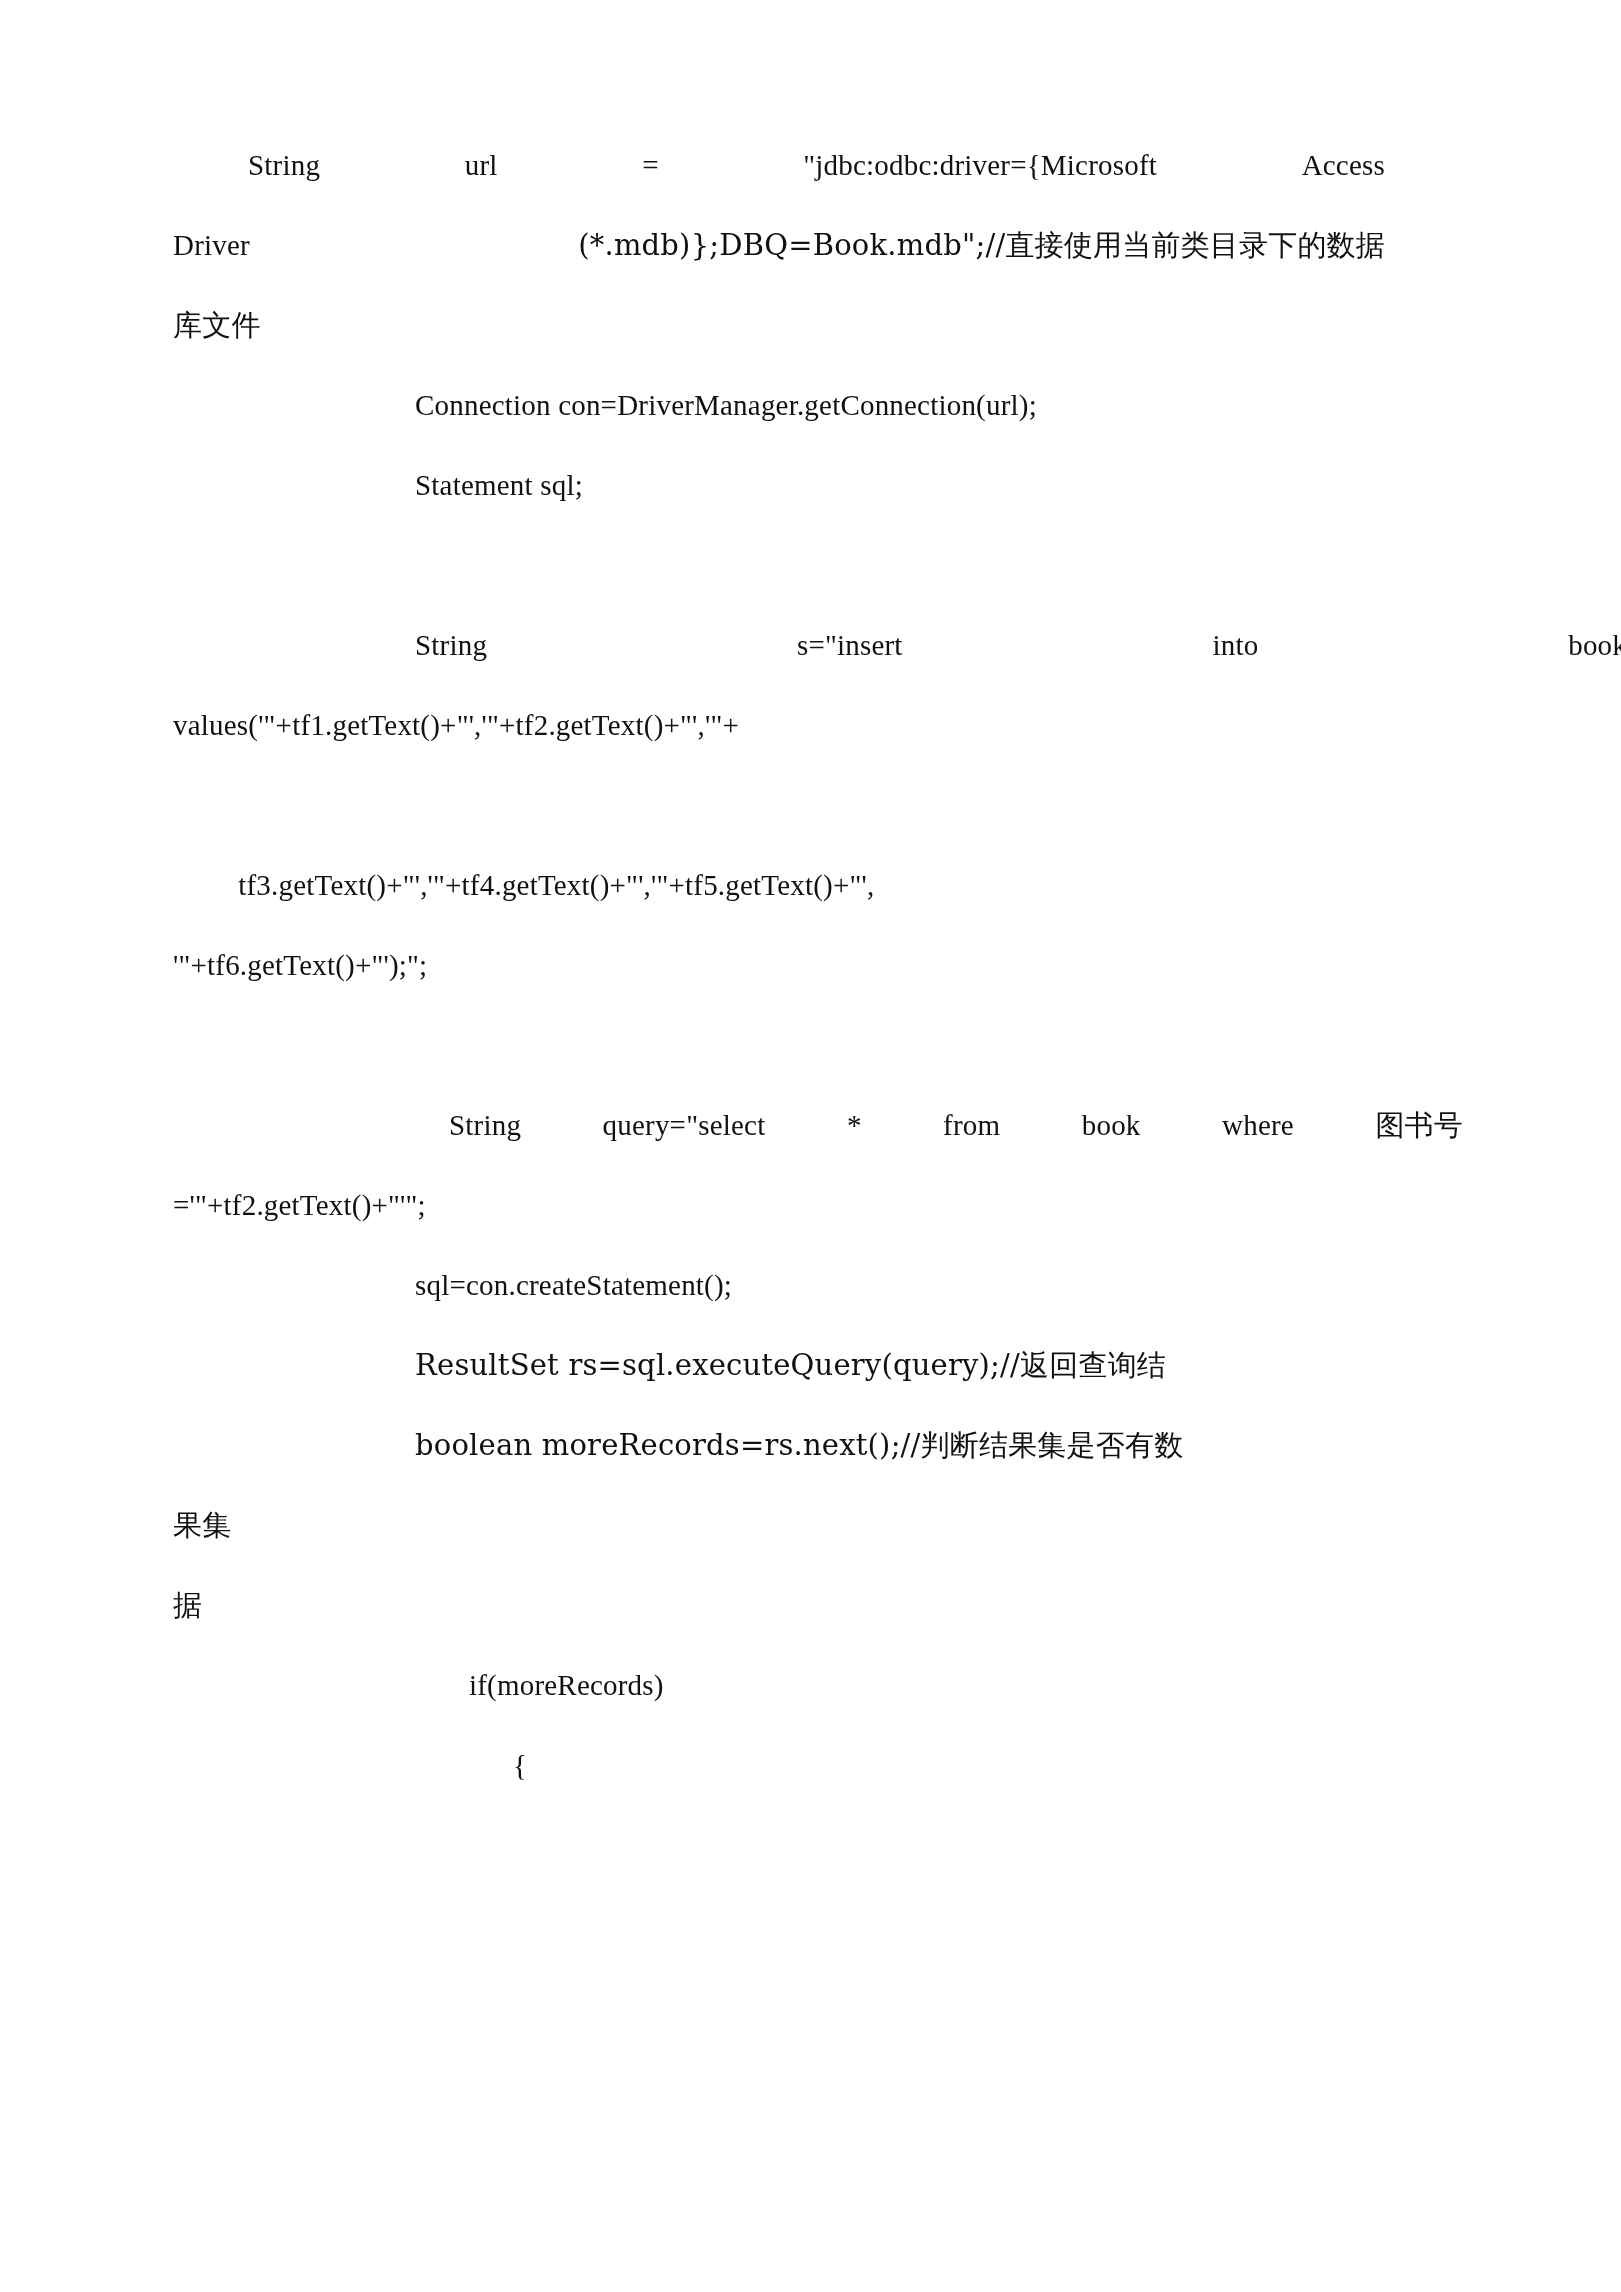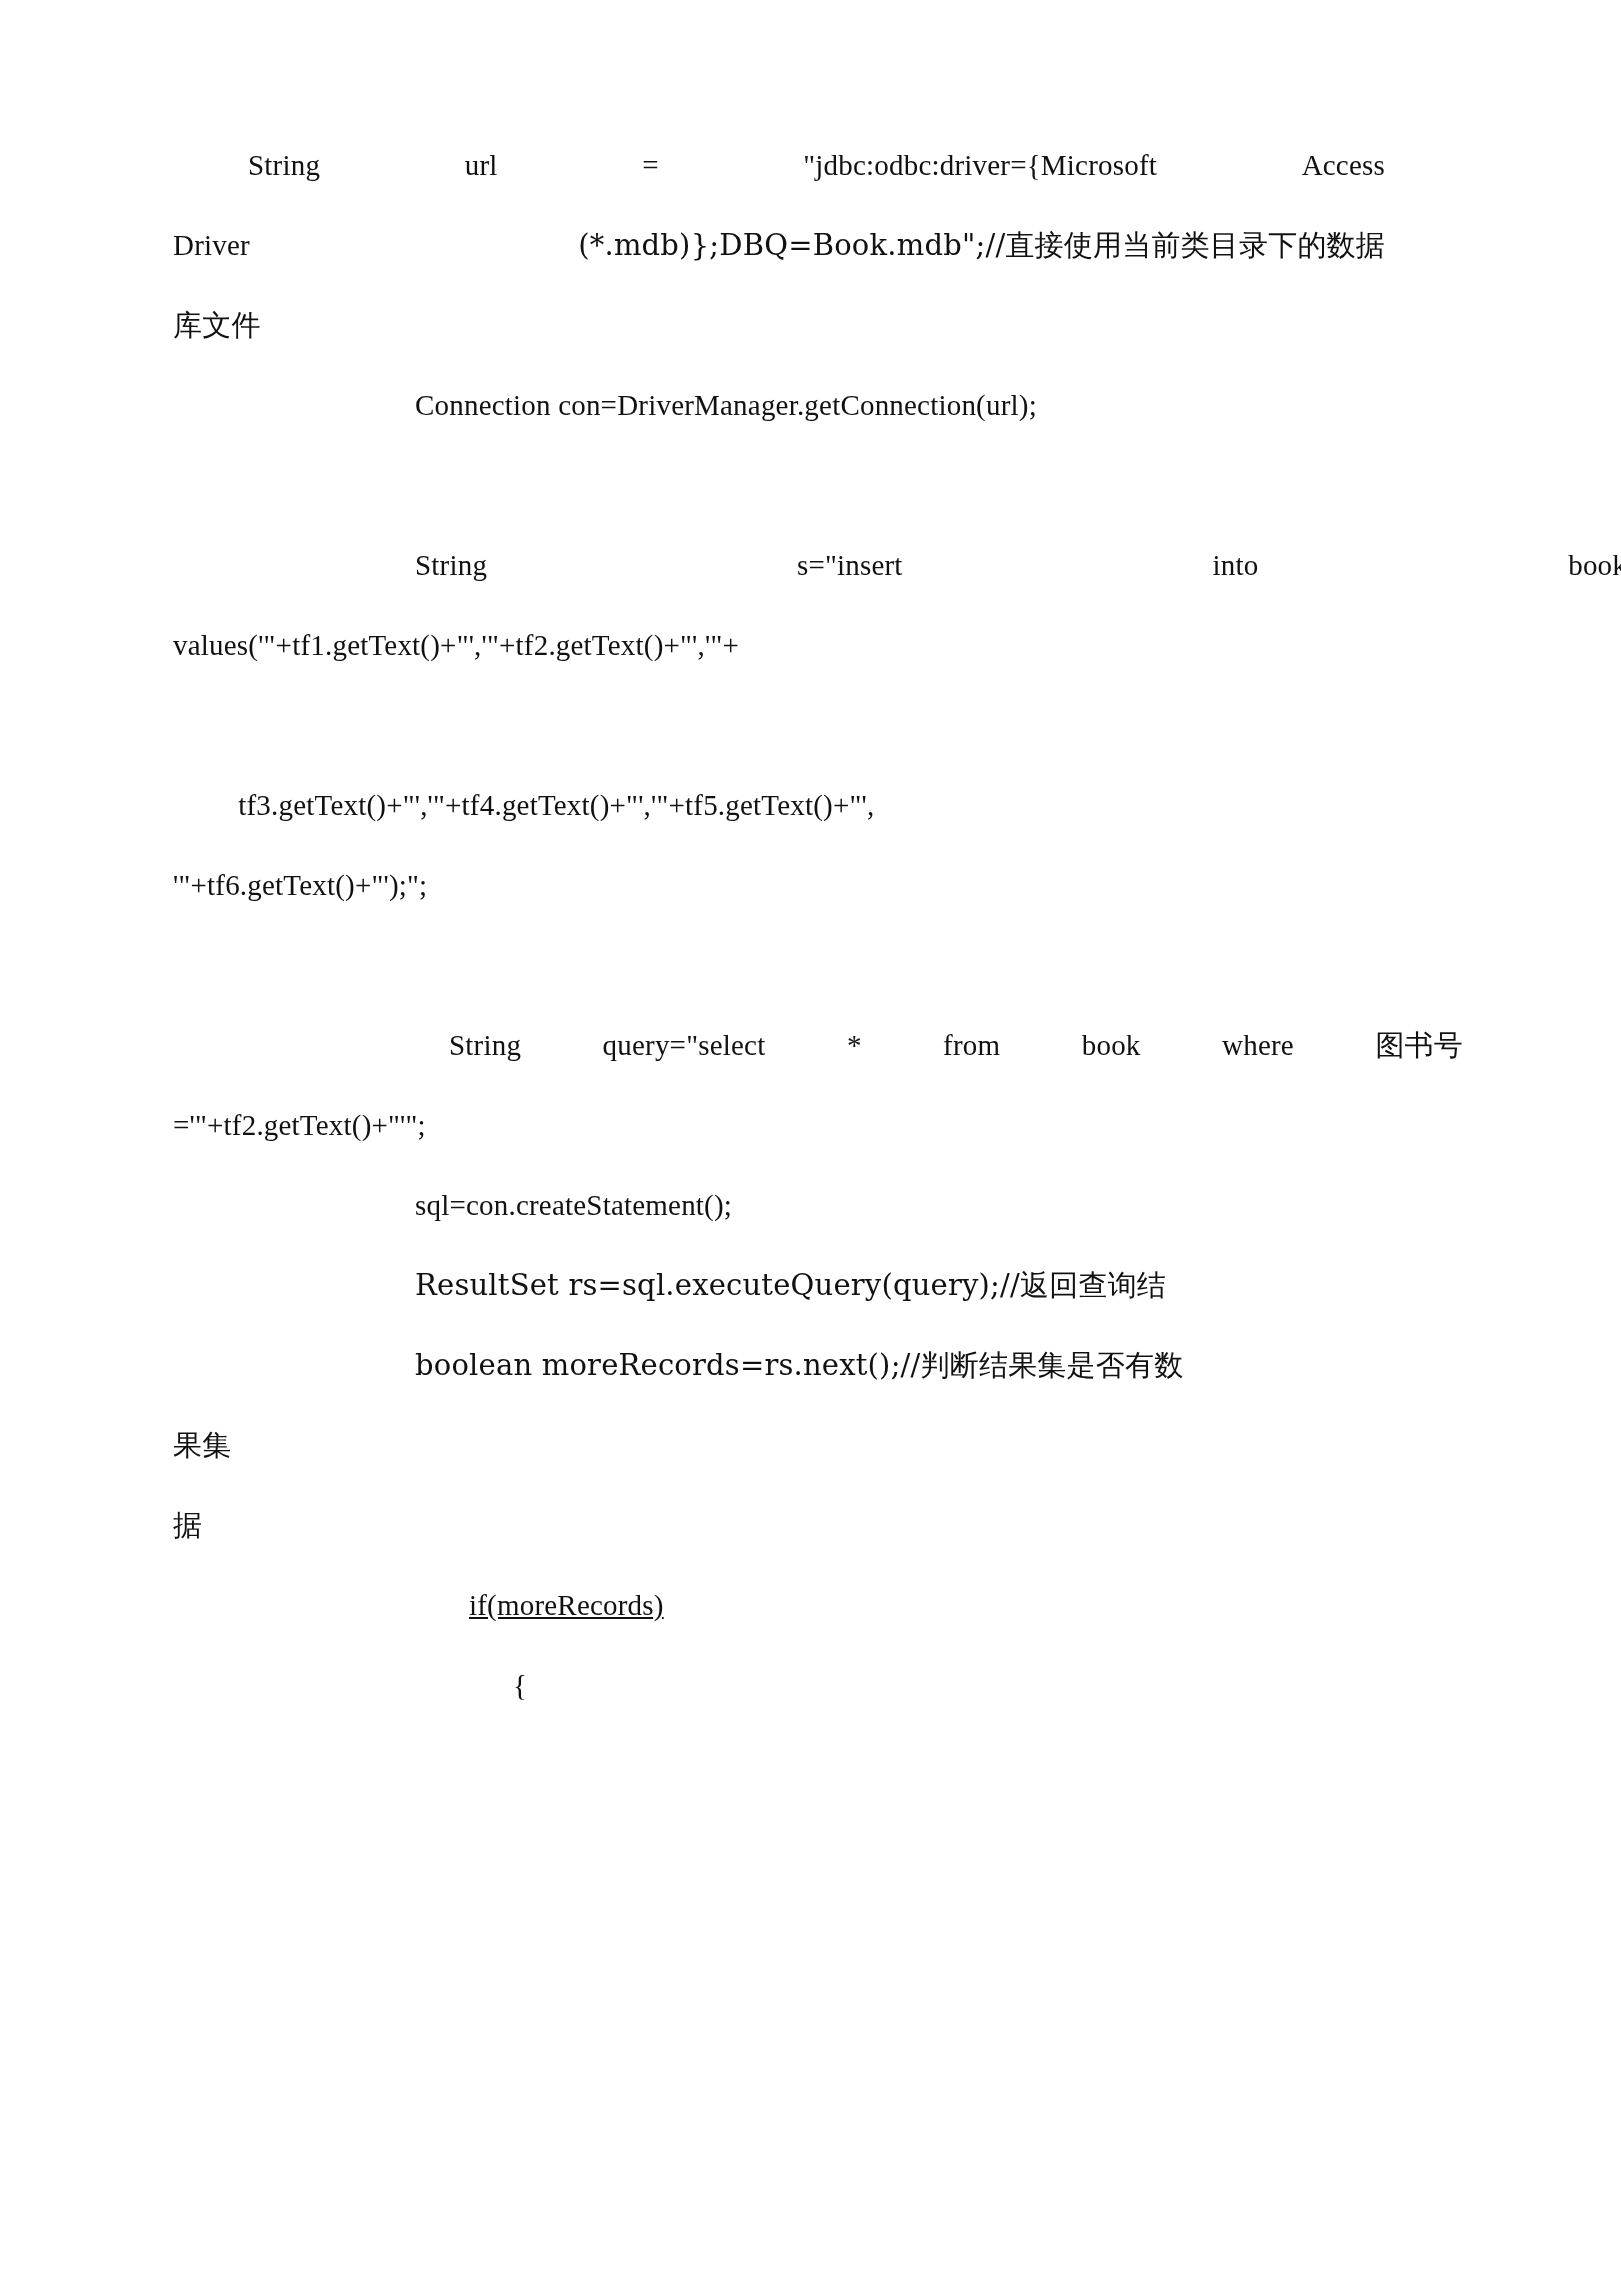--- a/index.html
+++ b/index.html
@@ -50,21 +50,21 @@
     white-space: pre;
   }
   .line.just > span { white-space: pre; }
 
   
   .line.flush { white-space: pre; }
 
   
   .ind-1 { padding-left: 167px; }
   .ind-3 { padding-left: 201px; }
-  .ind-5 { padding-left: 221px; text-decoration: underline; }
+  .ind-5 { padding-left: 221px; }
 
   
   .spacer { display: block; height: 80px; }
 
   .cjk { font-family: "DejaVu Serif", "Liberation Serif", serif; }
 </style>
 </head>
 <body>
 
 <div class="page">
@@ -80,20 +80,21 @@
 
     <div class="line just" style="margin-left:-75px;width:1212px;">
       <span>Driver</span>
       <span class="cjk">(*.mdb)};DBQ=Book.mdb";//直接使用当前类目录下的数据</span>
     </div>
 
     <div class="line flush cjk" style="margin-left:-75px;">库文件</div>
 
     <div class="line flush ind-1">Connection con=DriverManager.getConnection(url);</div>
 
+    <div class="line flush ind-1">Statement sql;</div>
 
     <div class="spacer"></div>
 
     <div class="line just ind-1" style="width:1212px;">
       <span>String</span>
       <span>s="insert</span>
       <span>into</span>
       <span>book</span>
     </div>
 

